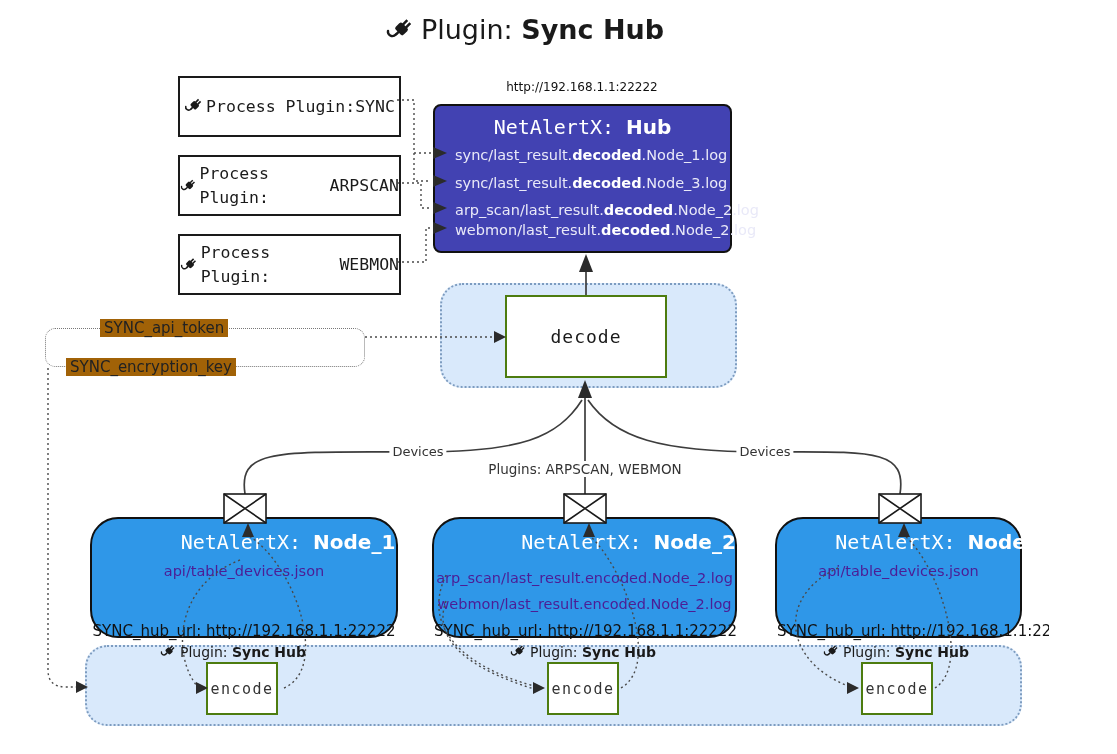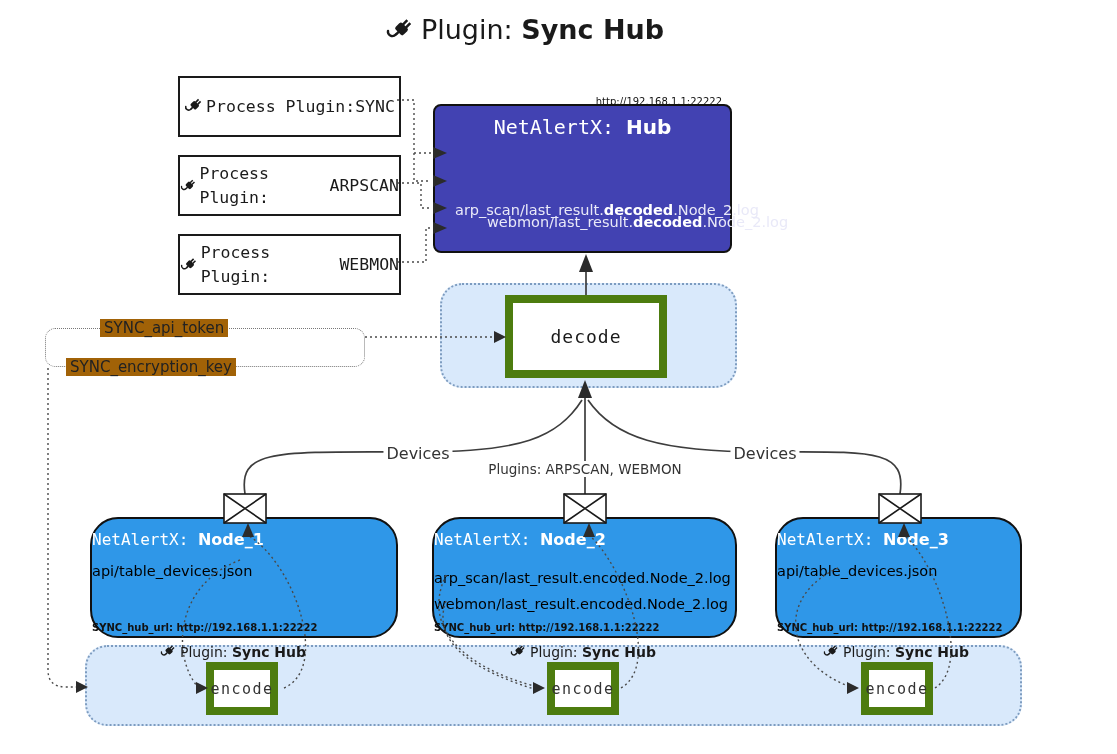--- a/index.html
+++ b/index.html
@@ -16,46 +16,46 @@
         display:flex;flex-direction:row;align-items:center;justify-content:center;line-height:1.45;}
   .pbox .l1{display:flex;align-items:center;gap:2px;}
   
   #hub{left:433px;top:104px;width:299px;height:149px;background:var(--hub-fill,#4242b2);
        border:2px solid #111;border-radius:8px;box-sizing:border-box;}
   #hub .htitle{position:absolute;top:9px;width:100%;text-align:center;color:#fff;
        font-family:"DejaVu Sans Mono","Liberation Mono",monospace;font-size:20px;white-space:nowrap;}
   #hub .htitle .bold{font-family:"DejaVu Sans","Liberation Sans",sans-serif;font-weight:bold;}
   .hubline{position:absolute;left:20px;right:8px;color:#e9e9f8;font-size:14.5px;white-space:nowrap;}
   .hubline b{color:#fff;}
-  #huburl{top:96px;left:442px;width:280px;text-align:right;font-size:10px;color:#111;}
+  #huburl{top:80px;left:442px;width:280px;text-align:center;font-size:12px;color:#111;}
   
   .lightband{background:var(--band-fill,#d9e9fb);border:2px dotted var(--band-border,#7d9cc0);
              border-radius:22px;box-sizing:border-box;}
   #decodeband{left:440px;top:283px;width:297px;height:105px;}
-  .whitebox{background:#fff;border:8px solid #4d7c0f;box-sizing:border-box;display:flex;align-items:center;justify-content:center;
+  .whitebox{background:#fff;border:2px solid #4d7c0f;box-sizing:border-box;display:flex;align-items:center;justify-content:center;
             font-family:"DejaVu Sans Mono","Liberation Mono",monospace;}
   #decodebox{left:505px;top:295px;width:162px;height:83px;font-size:18px;letter-spacing:1px;z-index:3;}
   
   #secrets{left:45px;top:328px;width:320px;height:39px;border:1.5px dotted #777;border-radius:10px;box-sizing:border-box;}
   .seclabel{position:absolute;background:#a16207;font-size:15px;color:#222;padding:0 4px;white-space:nowrap;z-index:6;}
   
   .node{background:var(--node-fill,#2f97e8);border:2px solid #111;border-radius:28px;box-sizing:border-box;height:121px;top:517px;}
-  .node .ntitle{position:absolute;top:11px;width:100%;color:#fff;
-       font-family:"DejaVu Sans Mono","Liberation Mono",monospace;font-size:16px;white-space:nowrap;}
+  .node .ntitle{position:absolute;top:11px;width:100%;text-align:center;color:#fff;
+       font-family:"DejaVu Sans Mono","Liberation Mono",monospace;font-size:20px;white-space:nowrap;padding-left:44px;}
   .node .ntitle .bold{font-family:"DejaVu Sans","Liberation Sans",sans-serif;font-weight:bold;}
-  .nfile{position:absolute;width:100%;color:#000000;font-size:14.5px;white-space:nowrap;}
-  .nurl{position:absolute;top:103px;width:100%;text-align:left;color:#111;font-size:10px;white-space:nowrap;font-weight:bold;}
+  .nfile{position:absolute;width:100%;text-align:center;color:#4c1d95;font-size:14.5px;white-space:nowrap;}
+  .nurl{position:absolute;top:103px;width:100%;text-align:center;color:#111;font-size:15px;white-space:nowrap;}
   
   #bottomband{left:85px;top:645px;width:937px;height:81px;}
   .encbox{top:662px;width:72px;height:53px;font-size:15px;letter-spacing:1.5px;color:#333;z-index:3;}
   .enclabel{top:643px;transform:translateX(-50%);display:flex;align-items:center;gap:3px;
             font-size:14px;white-space:nowrap;z-index:6;color:#1a1a1a;}
   .enclabel .bold{font-weight:bold;}
   
-  .linelabel{background:#fff;font-size:16px;color:#333;padding:0 3px;white-space:nowrap;z-index:6;transform:translateX(-50%);}
+  .linelabel{background:#fff;font-size:13px;color:#333;padding:0 3px;white-space:nowrap;z-index:6;transform:translateX(-50%);}
   
   #overlay{position:absolute;left:0;top:0;z-index:5;pointer-events:none;}
   .z2{z-index:2;}
 </style>
 </head>
 <body>
 
 <div id="stage">
 
   <div class="abs" id="title">
@@ -110,22 +110,24 @@
           </svg></span>
         <span>Process Plugin:</span>
       </span>
     <span>WEBMON</span>
   </div>
 
   <div class="abs" id="huburl">http://192.168.1.1:22222</div>
 
   <div class="abs z2" id="hub">
     <div class="htitle"><span>NetAlertX: </span><span class="bold">Hub</span></div>
+    <div class="hubline" style="top:41px;"><span>sync/last_result.</span><b>decoded</b><span>.Node_1.log</span></div>
+    <div class="hubline" style="top:69px;"><span>sync/last_result.</span><b>decoded</b><span>.Node_3.log</span></div>
     <div class="hubline" style="top:96px;"><span>arp_scan/last_result.</span><b>decoded</b><span>.Node_2.log</span></div>
-    <div class="hubline" style="top:108px;margin-left:32px;"><span>webmon/last_result.</span><b>decoded</b><span>.Node_2.log</span></div>
+    <div class="hubline" style="top:116px;"><span>webmon/last_result.</span><b>decoded</b><span>.Node_2.log</span></div>
   </div>
 
   <div class="abs lightband" id="decodeband"></div>
   <div class="abs whitebox" id="decodebox">decode</div>
 
   <div class="abs" id="secrets"></div>
   <div class="seclabel" style="left:100px;top:319px;">SYNC_api_token</div>
   <div class="seclabel" style="left:66px;top:358px;">SYNC_encryption_key</div>
 
   <div class="abs linelabel" style="left:418px;top:444px;">Devices</div>

